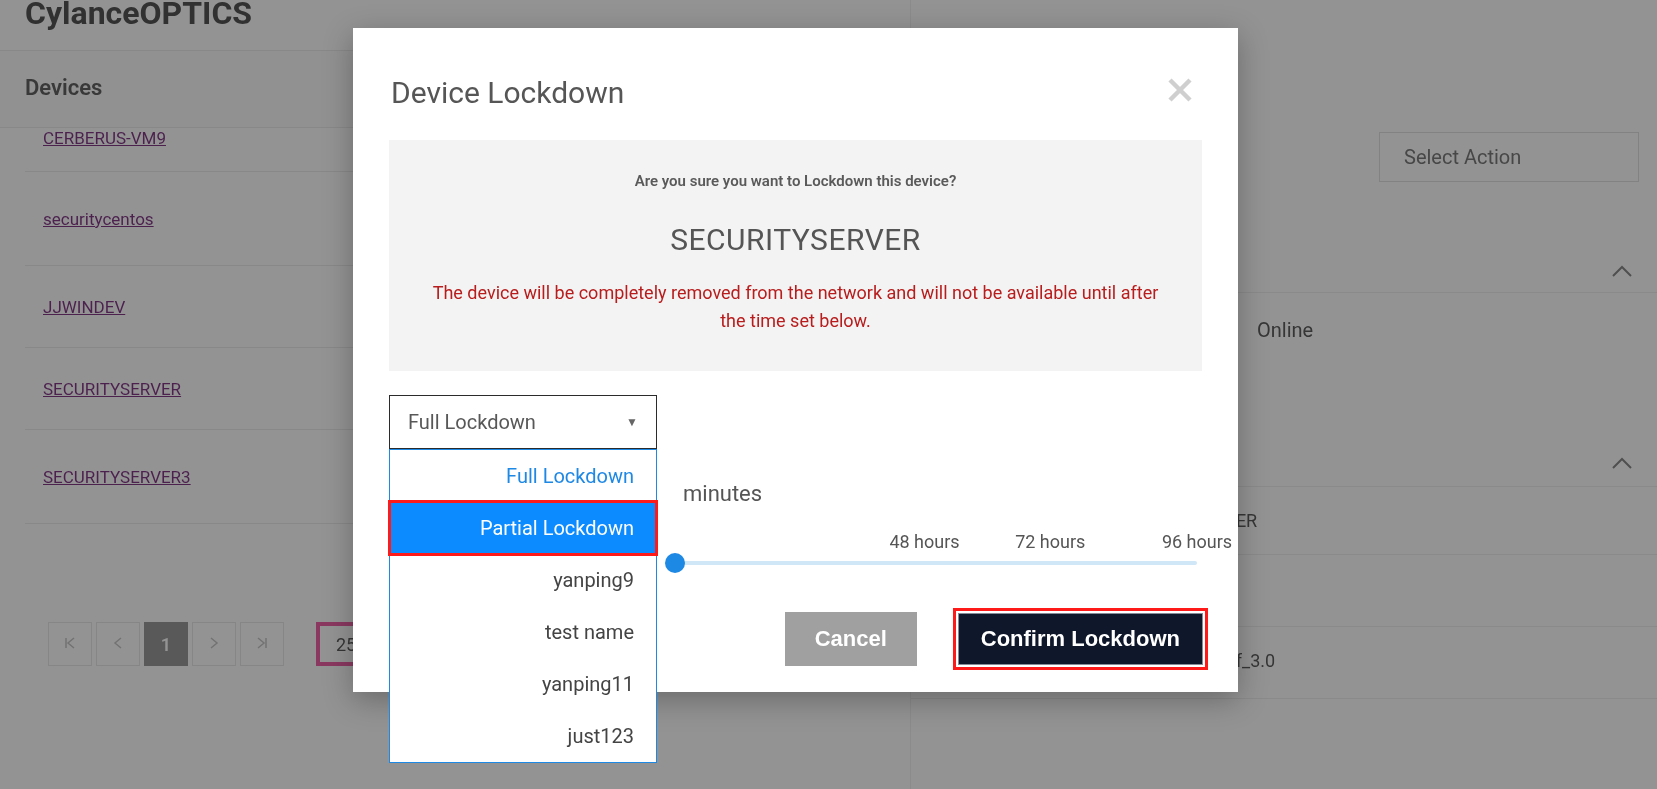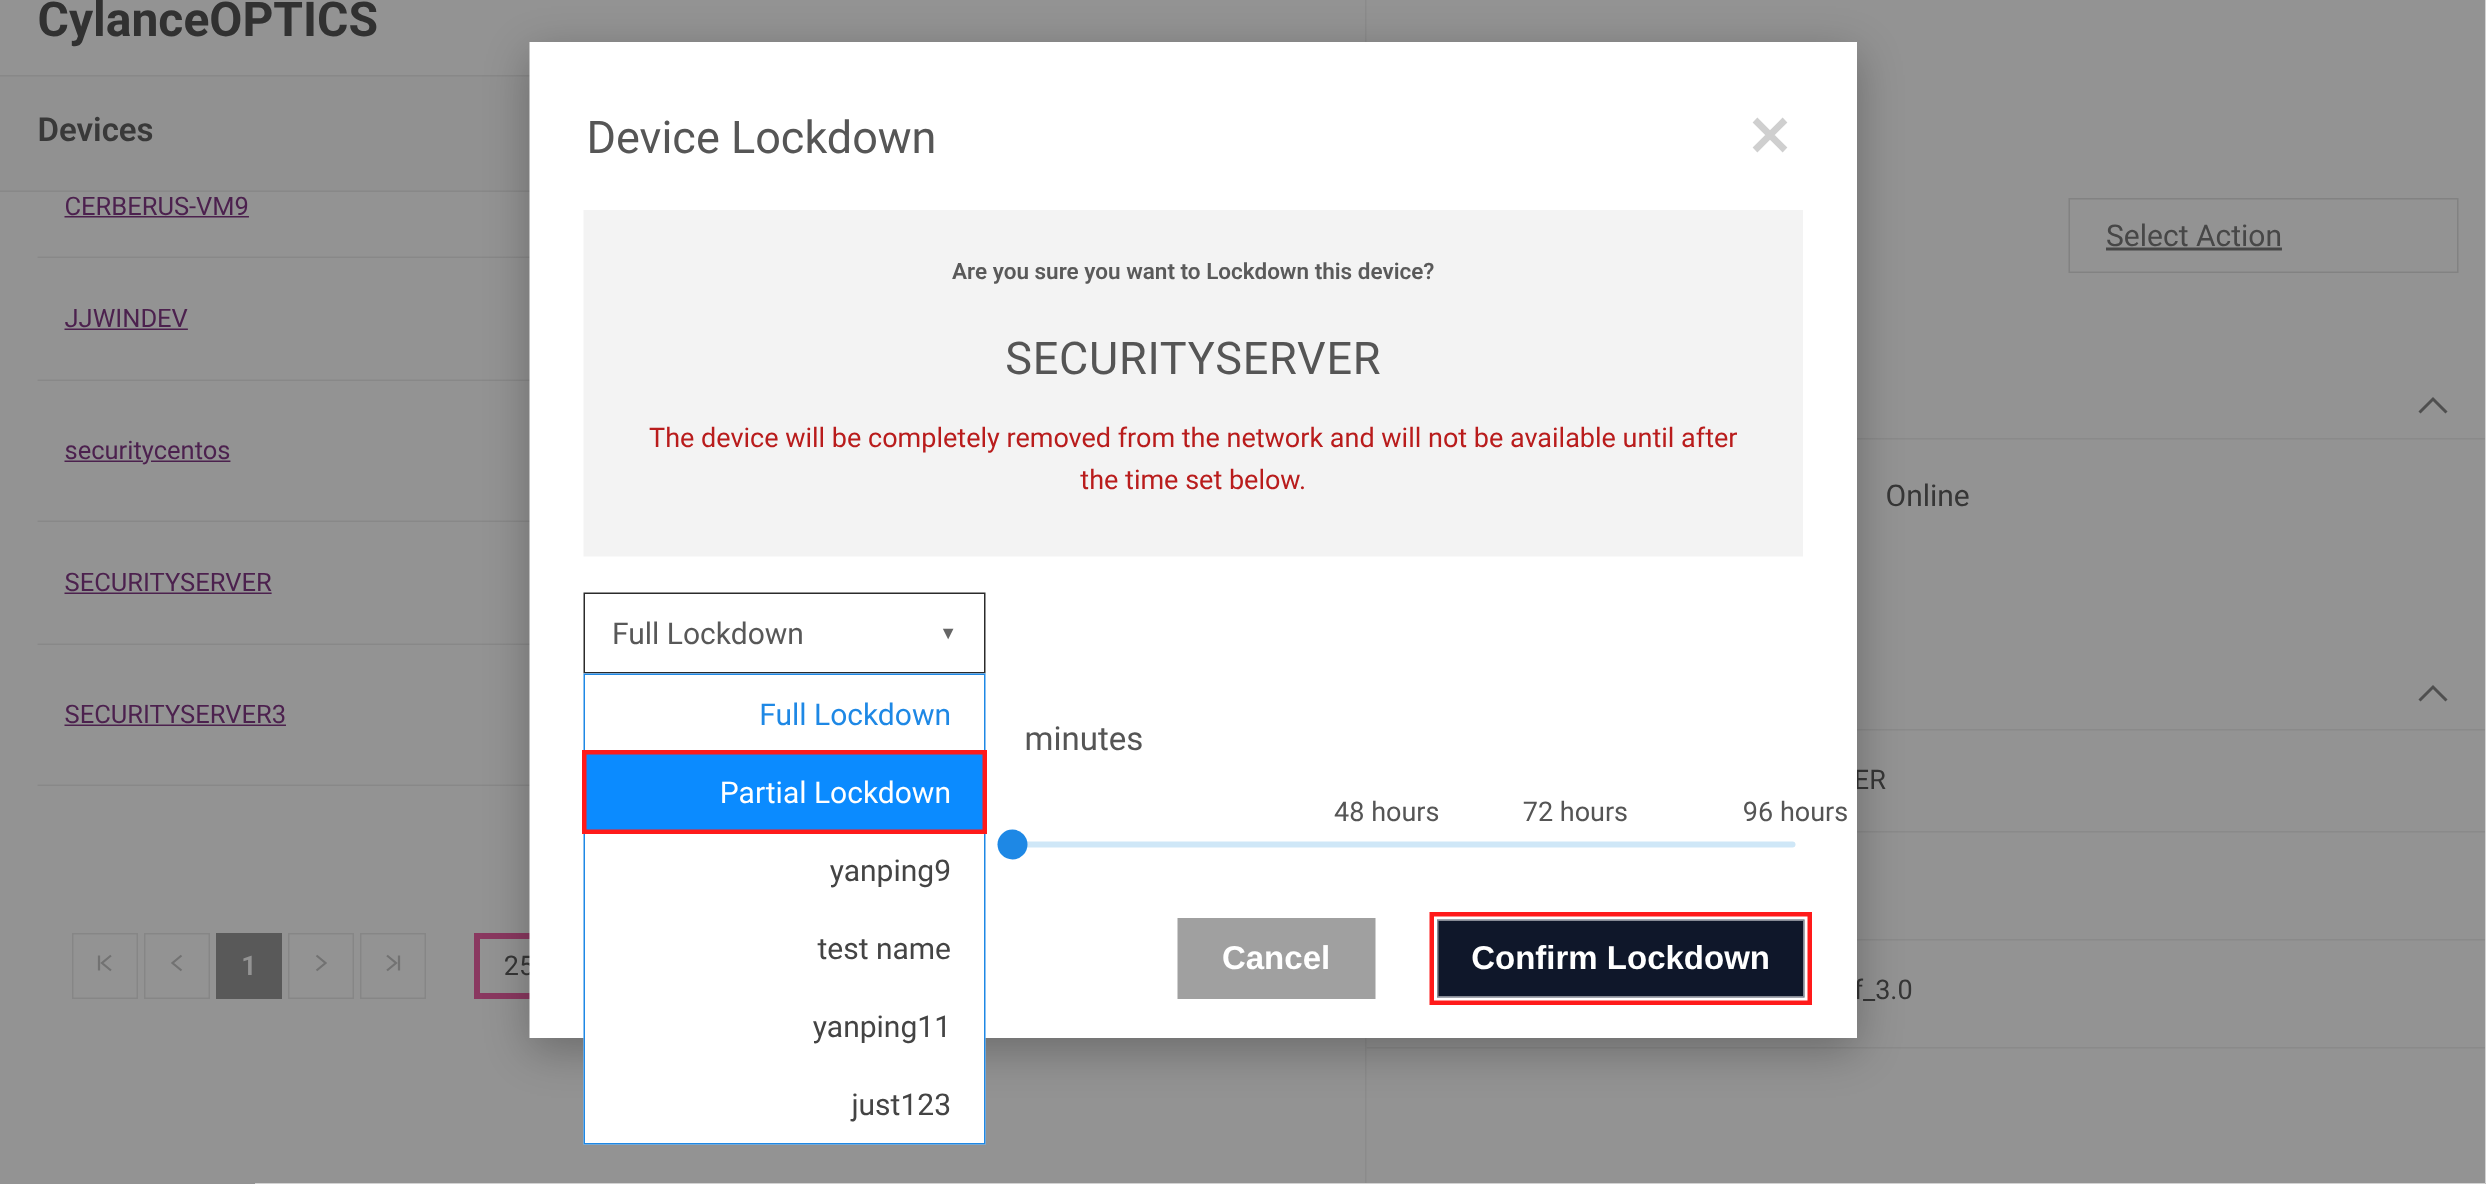--- a/index.html
+++ b/index.html
@@ -63,21 +63,21 @@
   }
 
   .detail-title {
     position: absolute; top: 24px; left: 62px; font-size: 30px; font-weight: 400; color: #555;
     letter-spacing: 0.5px;
   }
   .select-action {
     position: absolute; top: 132px; right: 18px;
     height: 50px; min-width: 260px;
     border: 1px solid #dcdcdc; background: #fff; color: #666;
-    display: flex; align-items: center; padding: 0 24px; font-size: 20px; text-decoration: underline;
+    display: flex; align-items: center; padding: 0 24px; font-size: 20px;
   }
   .detail-arrowlink {
     position: absolute; right: 24px; font-size: 22px; color: #666;
   }
   .detail-panel-divider {
     position: absolute; left: 0; right: 0; height: 1px; background: #ececec;
   }
   .online-wrap {
     position: absolute; top: 318px; left: 300px; display: flex; gap: 16px;
     color: #444; font-size: 20px;
@@ -202,25 +202,25 @@
 <div class="bg">
   <div class="bg-left">
     <div class="bg-title">CylanceOPTICS</div>
     <div class="bg-tabbar">
       <div class="bg-tab">Devices</div>
     </div>
     <div class="bg-list">
       <div class="bg-list-row top">
           <a>CERBERUS-VM9</a>
         </div>
+      <div class="bg-list-row tall">
+          <a>securitycentos</a>
+        </div>
       <div class="bg-list-row">
           <a>JJWINDEV</a>
-        </div>
-      <div class="bg-list-row tall">
-          <a>securitycentos</a>
         </div>
       <div class="bg-list-row">
           <a>SECURITYSERVER</a>
         </div>
       <div class="bg-list-row tall">
           <a>SECURITYSERVER3</a>
         </div>
     </div>
     <div class="pager">
       <div class="pager-btn">

